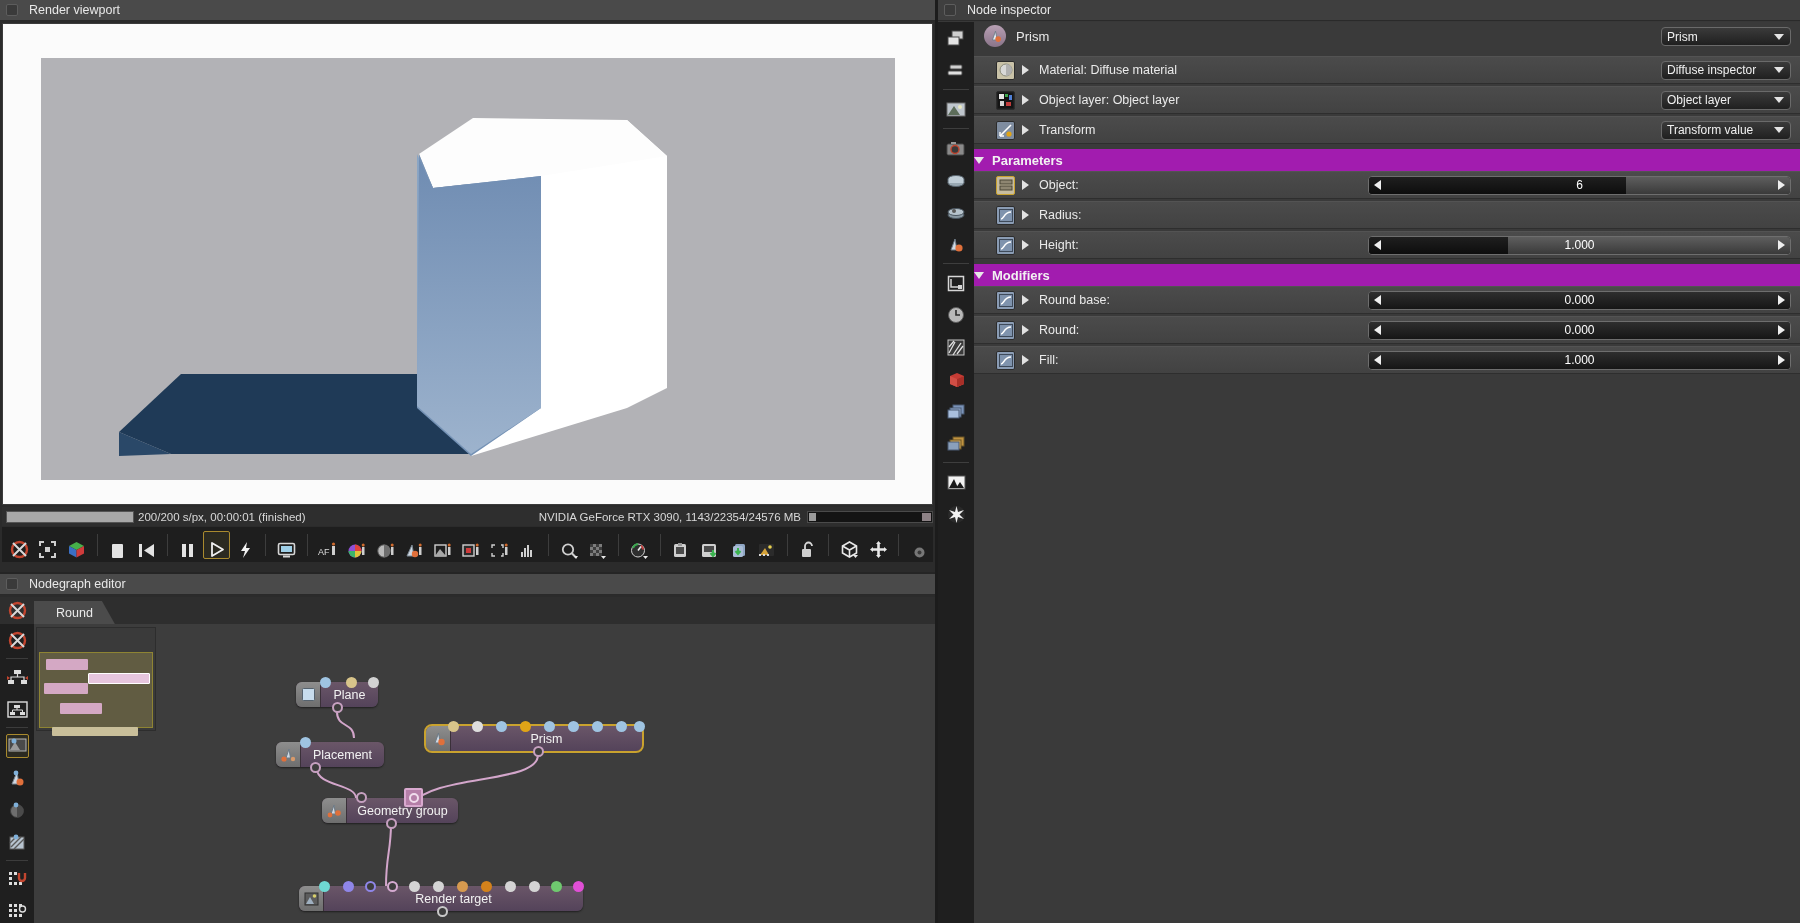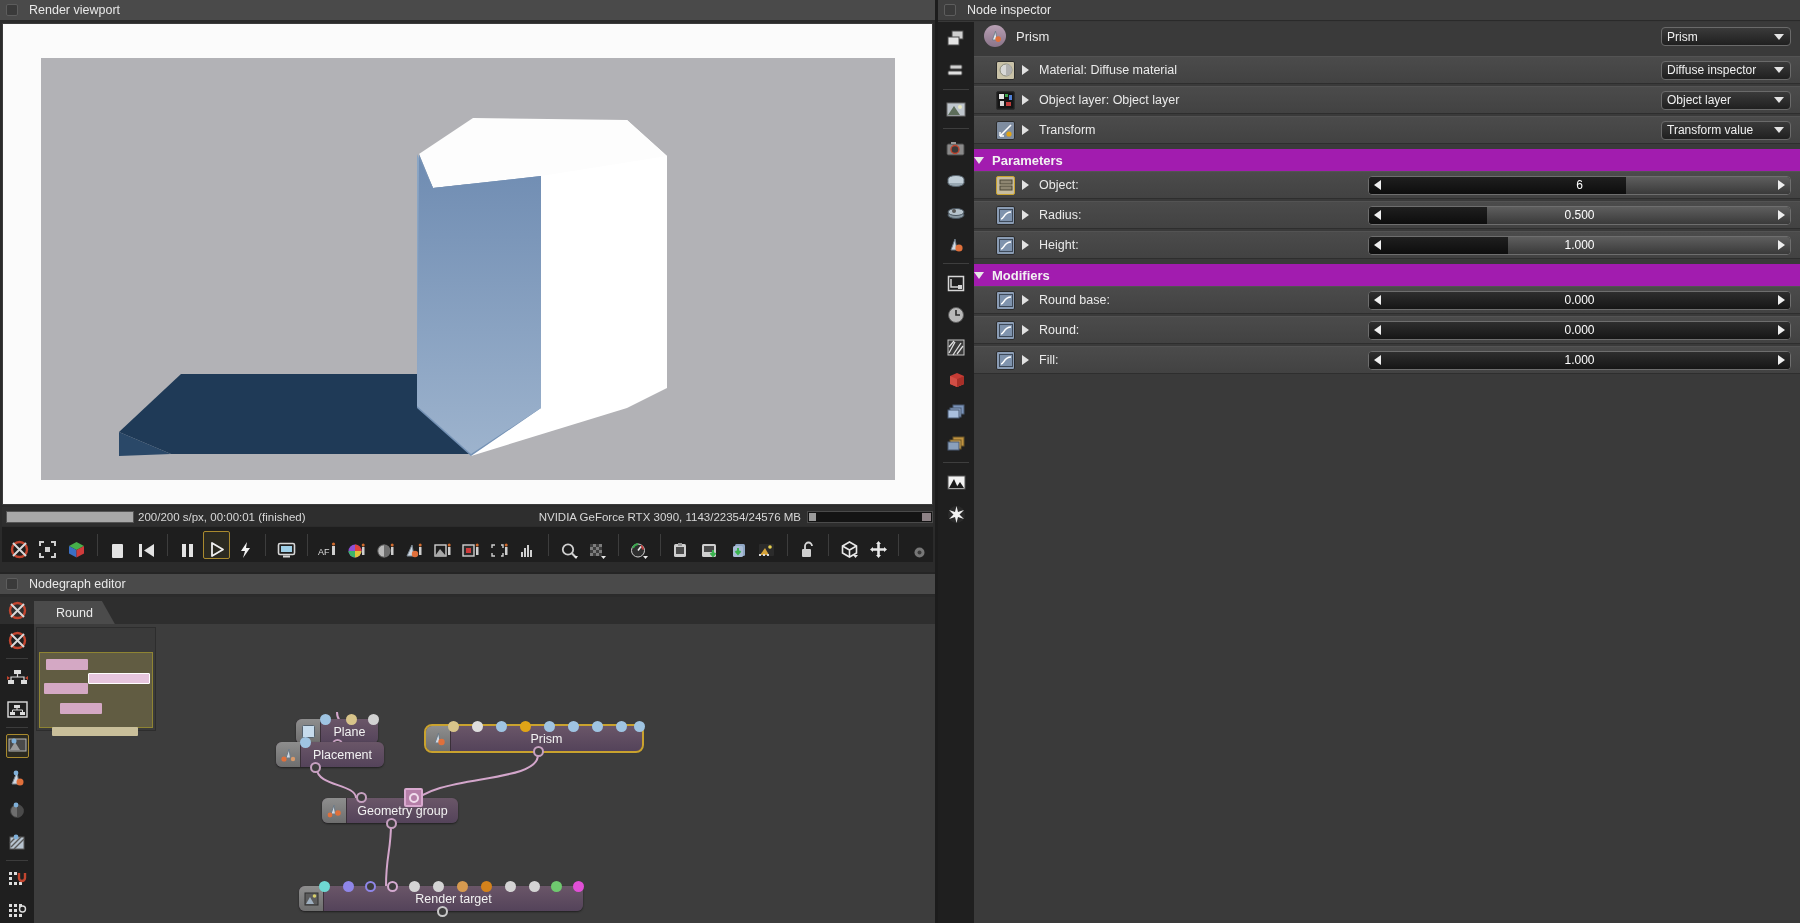--- a/index.html
+++ b/index.html
@@ -631,21 +631,21 @@
 
         <svg id="wires">
           <g fill="none" stroke="#d3a6cb" stroke-width="2">
             <path d="M303 88 C303 104, 320 98, 320 114"></path>
             <path d="M283 145 C283 162, 322 160, 322 174"></path>
             <path d="M504 131 C504 160, 400 150, 378 180"></path>
             <path d="M357 200 C357 226, 352 232, 352 262"></path>
           </g>
         </svg>
 
-        <div class="node" style="left:262px; top:58px; width:82px;margin-top:37px;">
+        <div class="node" style="left:262px; top:58px; width:82px;">
           <span class="port" style="left:24px; background:#9fc4e2;"></span>
           <span class="port" style="left:50px; background:#d8c48a;"></span>
           <span class="port" style="left:72px; background:#d2d2d2;"></span>
           <span class="nicon">
             <svg width="15" height="15" viewBox="0 0 15 15">
                 <rect x="1.5" y="1.5" width="12" height="12" rx="1" fill="#c7dced" stroke="#55626e"></rect>
               </svg>
           </span>
           <span class="nlabel">Plane</span>
           <span class="port-out" style="left:36px;"></span>
@@ -933,27 +933,20 @@
 
         <div class="row">
           <span class="ricon" style="background:#8a9cb4;">
             <svg width="14" height="13" viewBox="0 0 14 13">
                 <rect x="0.5" y="0.5" width="13" height="12" fill="#7f93ad" stroke="#3e4a5a"></rect>
                 <path d="M2 10 C5 10, 5 3, 12 3" stroke="#ffffff" stroke-width="1.6" fill="none"></path>
               </svg>
           </span>
           <span class="tri"></span>
           <span class="rlabel">Radius:</span>
-          <span class="slider">
-            <span class="fill" style="width:28%"></span>
-            <span class="unfill" style="width:72%"></span>
-            <span class="arr-l"></span>
-            <span class="arr-r"></span>
-            <span class="sval">0.500</span>
-          </span>
         </div>
 
         <div class="row">
           <span class="ricon" style="background:#8a9cb4;">
             <svg width="14" height="13" viewBox="0 0 14 13">
                 <rect x="0.5" y="0.5" width="13" height="12" fill="#7f93ad" stroke="#3e4a5a"></rect>
                 <path d="M2 10 C5 10, 5 3, 12 3" stroke="#ffffff" stroke-width="1.6" fill="none"></path>
               </svg>
           </span>
           <span class="tri"></span>

